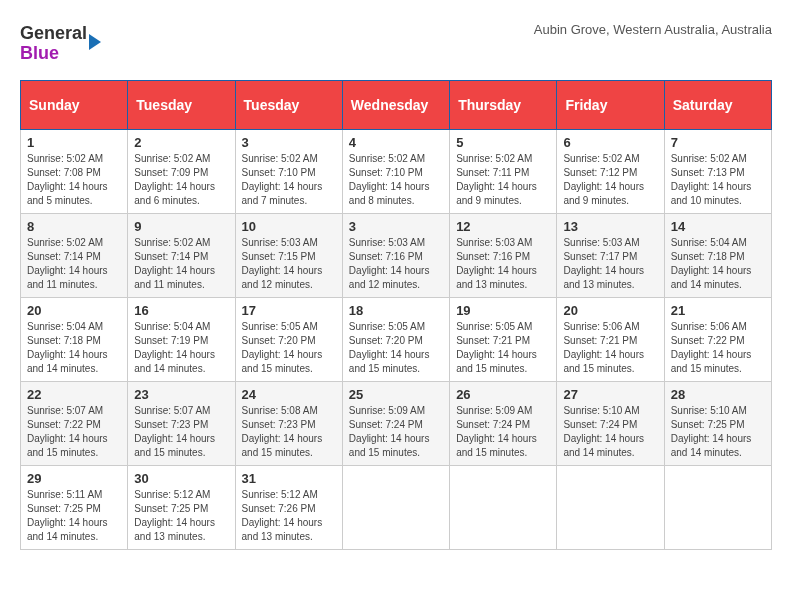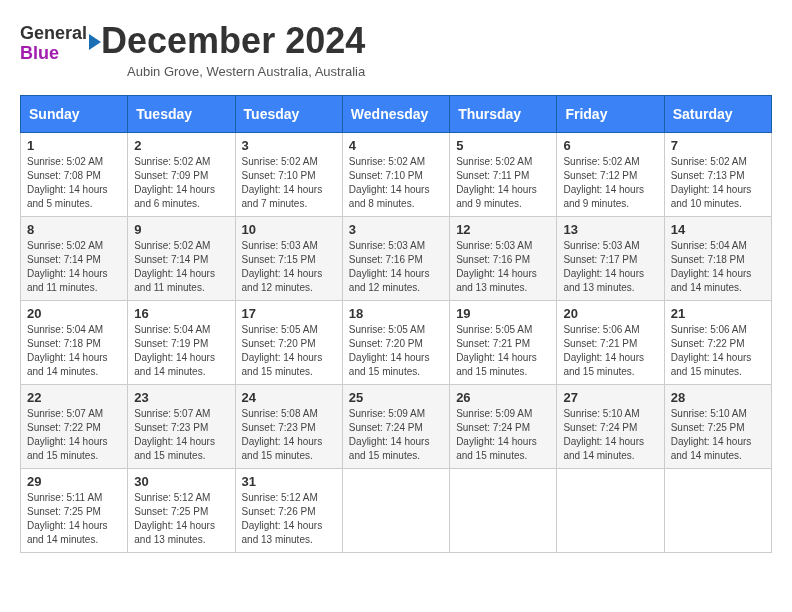--- a/index.html
+++ b/index.html
@@ -5,20 +5,21 @@
     * { box-sizing: border-box; margin: 0; padding: 0; }
     body {
       font-family: Arial, sans-serif;
       background: #fff;
       width: 792px;
       min-height: 612px;
       padding: 20px;
     }
     .header-area {
       display: flex;
+      justify-content: space-between;
       align-items: flex-start;
       margin-bottom: 16px;
     }
     .logo {
       display: flex;
       align-items: center;
       margin-top: 4px;
     }
     .logo-text {
       display: flex;
@@ -49,24 +50,24 @@
       font-size: 13px;
       color: #555;
       margin-top: 2px;
     }
     .calendar {
       width: 100%;
       border-collapse: collapse;
       margin-top: 8px;
     }
     .calendar th {
-      background: #3b82f6;
+      background: #ef4444;
       color: #fff;
       text-align: left;
-      padding: 10px 8px;
+      padding: 16px 8px;
       font-size: 14px;
       font-weight: bold;
       border: 1px solid #1a60a8;
     }
     .calendar td {
       border: 1px solid #ccc;
       vertical-align: top;
       padding: 5px 6px;
       width: 14.28%;
       min-height: 80px;
@@ -96,21 +97,20 @@
 
 <div class="header-area">
   <div class="logo">
     <div class="logo-text">
       <span class="general">General</span>
       <span class="blue">Blue</span>
     </div>
     <div class="logo-arrow"></div>
   </div>
   <div class="title-area">
-    <div class="month-title">December 2024</div>
     <div class="location">Aubin Grove, Western Australia, Australia</div>
   </div>
 </div>
 
 <table class="calendar">
   <thead>
     <tr>
     <th>Sunday</th>
         <th>Tuesday</th>
         <th>Tuesday</th>

